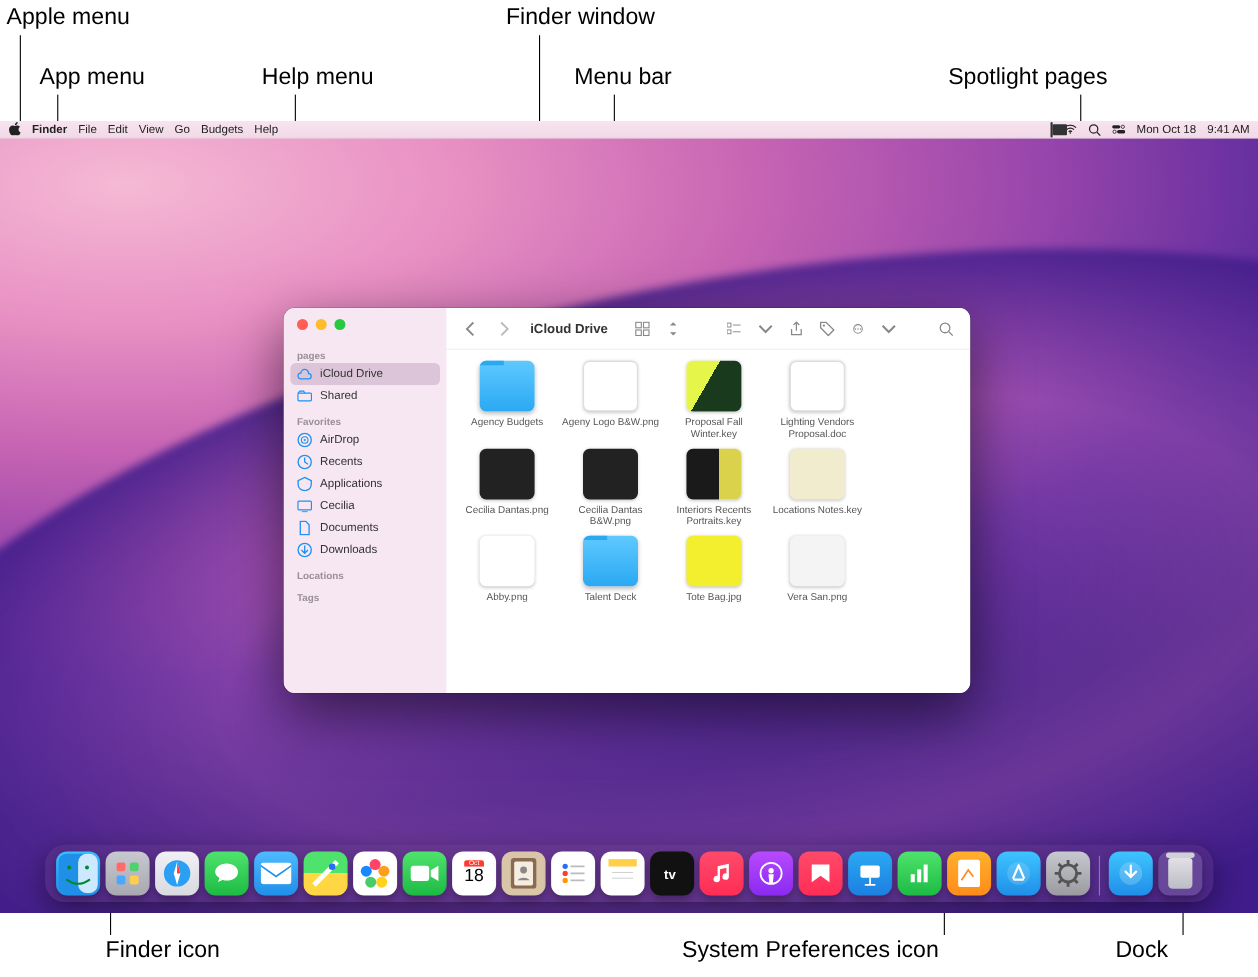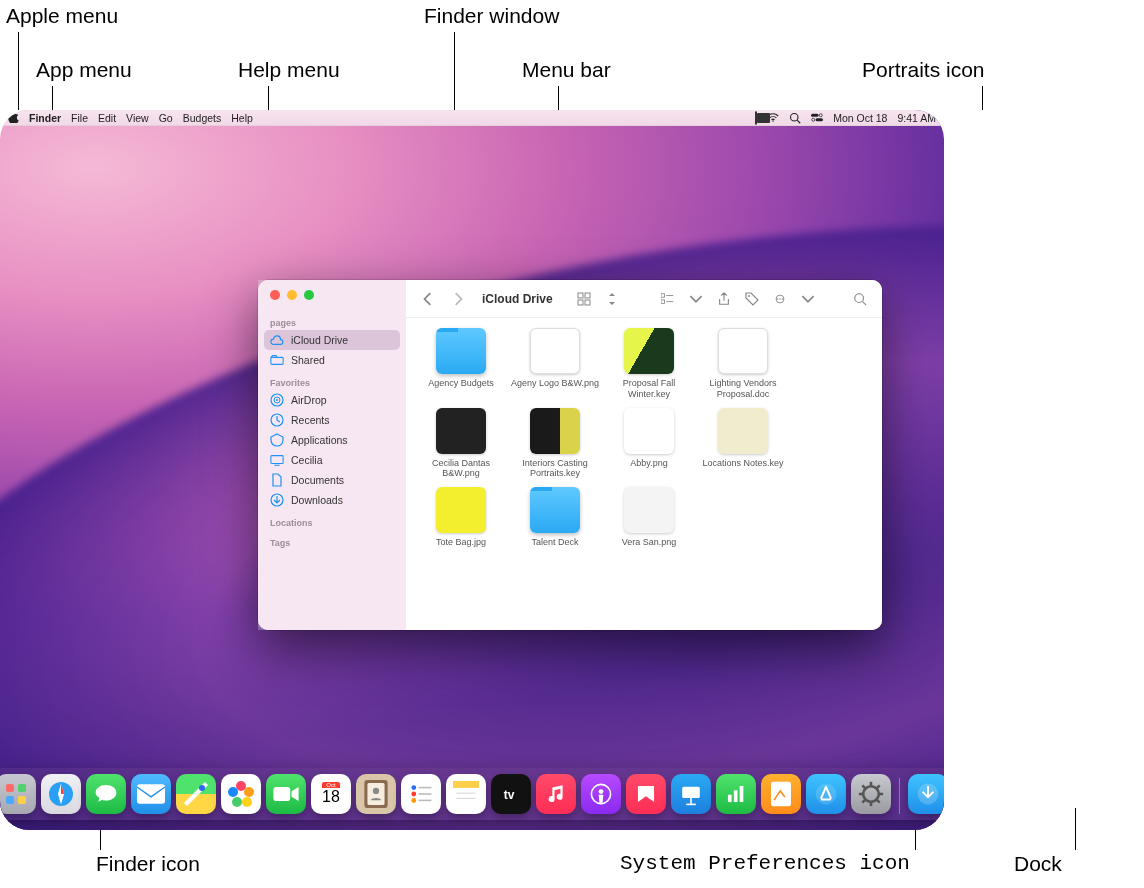--- a/index.html
+++ b/index.html
@@ -6,25 +6,24 @@
   html, body { width: 1144px; height: 888px; overflow: hidden; font-family: -apple-system, "Helvetica Neue", Arial, sans-serif; background:#fff; }
   .page { position: relative; width:1144px; height:888px; }
 
   
   .anno { position:absolute; color:#000; font-size:21px; font-weight:400; }
   .anno .line, .anno .vline { position:absolute; background:#000; }
   .anno .vline { width:1px; }
 
   
   .desktop {
-    position:absolute; left:0; top:110px; width:944px; height:720px;
+    position:absolute; left:0; top:110px; width:1144px; height:720px;
     background:
       radial-gradient(120% 80% at 10% 8%, #f5b9d5 0%, #e890c3 22%, #c764b3 42%, #9a47ac 60%, #5d2b9d 78%, #3a1c84 100%);
     overflow:hidden;
-    border-radius:29px;
   }
   .swirl1 {
     position:absolute; left:-200px; top:140px; width:1800px; height:800px;
     background: radial-gradient(60% 55% at 50% 40%, rgba(255,255,255,0) 0%, rgba(195,103,190,.35) 45%, rgba(63,28,138,.9) 75%);
     transform: rotate(-10deg);
     filter: blur(4px);
     border-radius: 50%;
   }
 
   
@@ -144,37 +143,37 @@
   <div class="vline" style="left:12px; top:28px; height:78px;"></div>
 </div>
 <div class="anno" style="left:36px; top:58px;">
   <span>App menu</span>
   <div class="vline" style="left:16px; top:28px; height:24px;"></div>
 </div>
 <div class="anno" style="left:238px; top:58px;">
   <span>Help menu</span>
   <div class="vline" style="left:30px; top:28px; height:24px;"></div>
 </div>
-<div class="anno" style="left:424px; top:4px;">
+<div class="anno" style="left:460px; top:4px;">
   <span>Finder window</span>
   <div class="vline" style="left:30px; top:28px; height:252px;"></div>
 </div>
 <div class="anno" style="left:522px; top:58px;">
   <span>Menu bar</span>
   <div class="vline" style="left:36px; top:28px; height:24px;"></div>
 </div>
 <div class="anno" style="left:862px; top:58px;">
-  <span>Portraits icon</span>
+  <span>Spotlight pages</span>
   <div class="vline" style="left:120px; top:28px; height:24px;"></div>
 </div>
 <div class="anno" style="left:96px; top:852px;">
   <span>Finder icon</span>
   <div class="vline" style="left:4px; top:-28px; height:26px;"></div>
 </div>
-<div class="anno" style="left:620px; top:852px;font-family:Liberation Mono, monospace;">
+<div class="anno" style="left:620px; top:852px;">
   <span>System Preferences icon</span>
   <div class="vline" style="right:-6px; top:-28px; height:26px;"></div>
 </div>
 <div class="anno" style="left:1014px; top:852px;">
   <span>Dock</span>
   <div class="vline" style="right:-14px; top:-44px; height:42px;"></div>
 </div>
 
 <div class="desktop">
   <div class="swirl1"></div>
@@ -391,41 +390,45 @@
             <div class="file">
               <div class="thumb img1"></div>
               <div class="lbl">Proposal Fall Winter.key</div>
             </div>
             <div class="file">
               <div class="thumb doc"></div>
               <div class="lbl">Lighting Vendors Proposal.doc</div>
             </div>
             <div class="file">
               <div class="thumb img2"></div>
+              <div class="lbl">Cecilia Dantas.png</div>
+            </div>
+            <div class="file">
+              <div class="thumb img2"></div>
               <div class="lbl">Cecilia Dantas B&amp;W.png</div>
             </div>
             <div class="file">
               <div class="thumb img3"></div>
-              <div class="lbl">Interiors Casting Portraits.key</div>
+              <div class="lbl">Interiors Recents Portraits.key</div>
+            </div>
+            <div class="file">
+              <div class="thumb img6"></div>
+              <div class="lbl">Locations Notes.key</div>
             </div>
             <div class="file">
               <div class="thumb img7"></div>
               <div class="lbl">Abby.png</div>
             </div>
             <div class="file">
-              <div class="thumb img6"></div>
-              <div class="lbl">Locations Notes.key</div>
+              <div class="thumb folder"></div>
+              <div class="lbl">Talent Deck</div>
             </div>
             <div class="file">
               <div class="thumb img8"></div>
               <div class="lbl">Tote Bag.jpg</div>
-            </div>
-            <div class="file">
-              <div class="thumb folder"></div>
-              <div class="lbl">Talent Deck</div>
             </div>
             <div class="file">
               <div class="thumb img9"></div>
               <div class="lbl">Vera San.png</div>
             </div>
           </div>
     </div>
   </div>
 
   <div class="dock-wrap">

